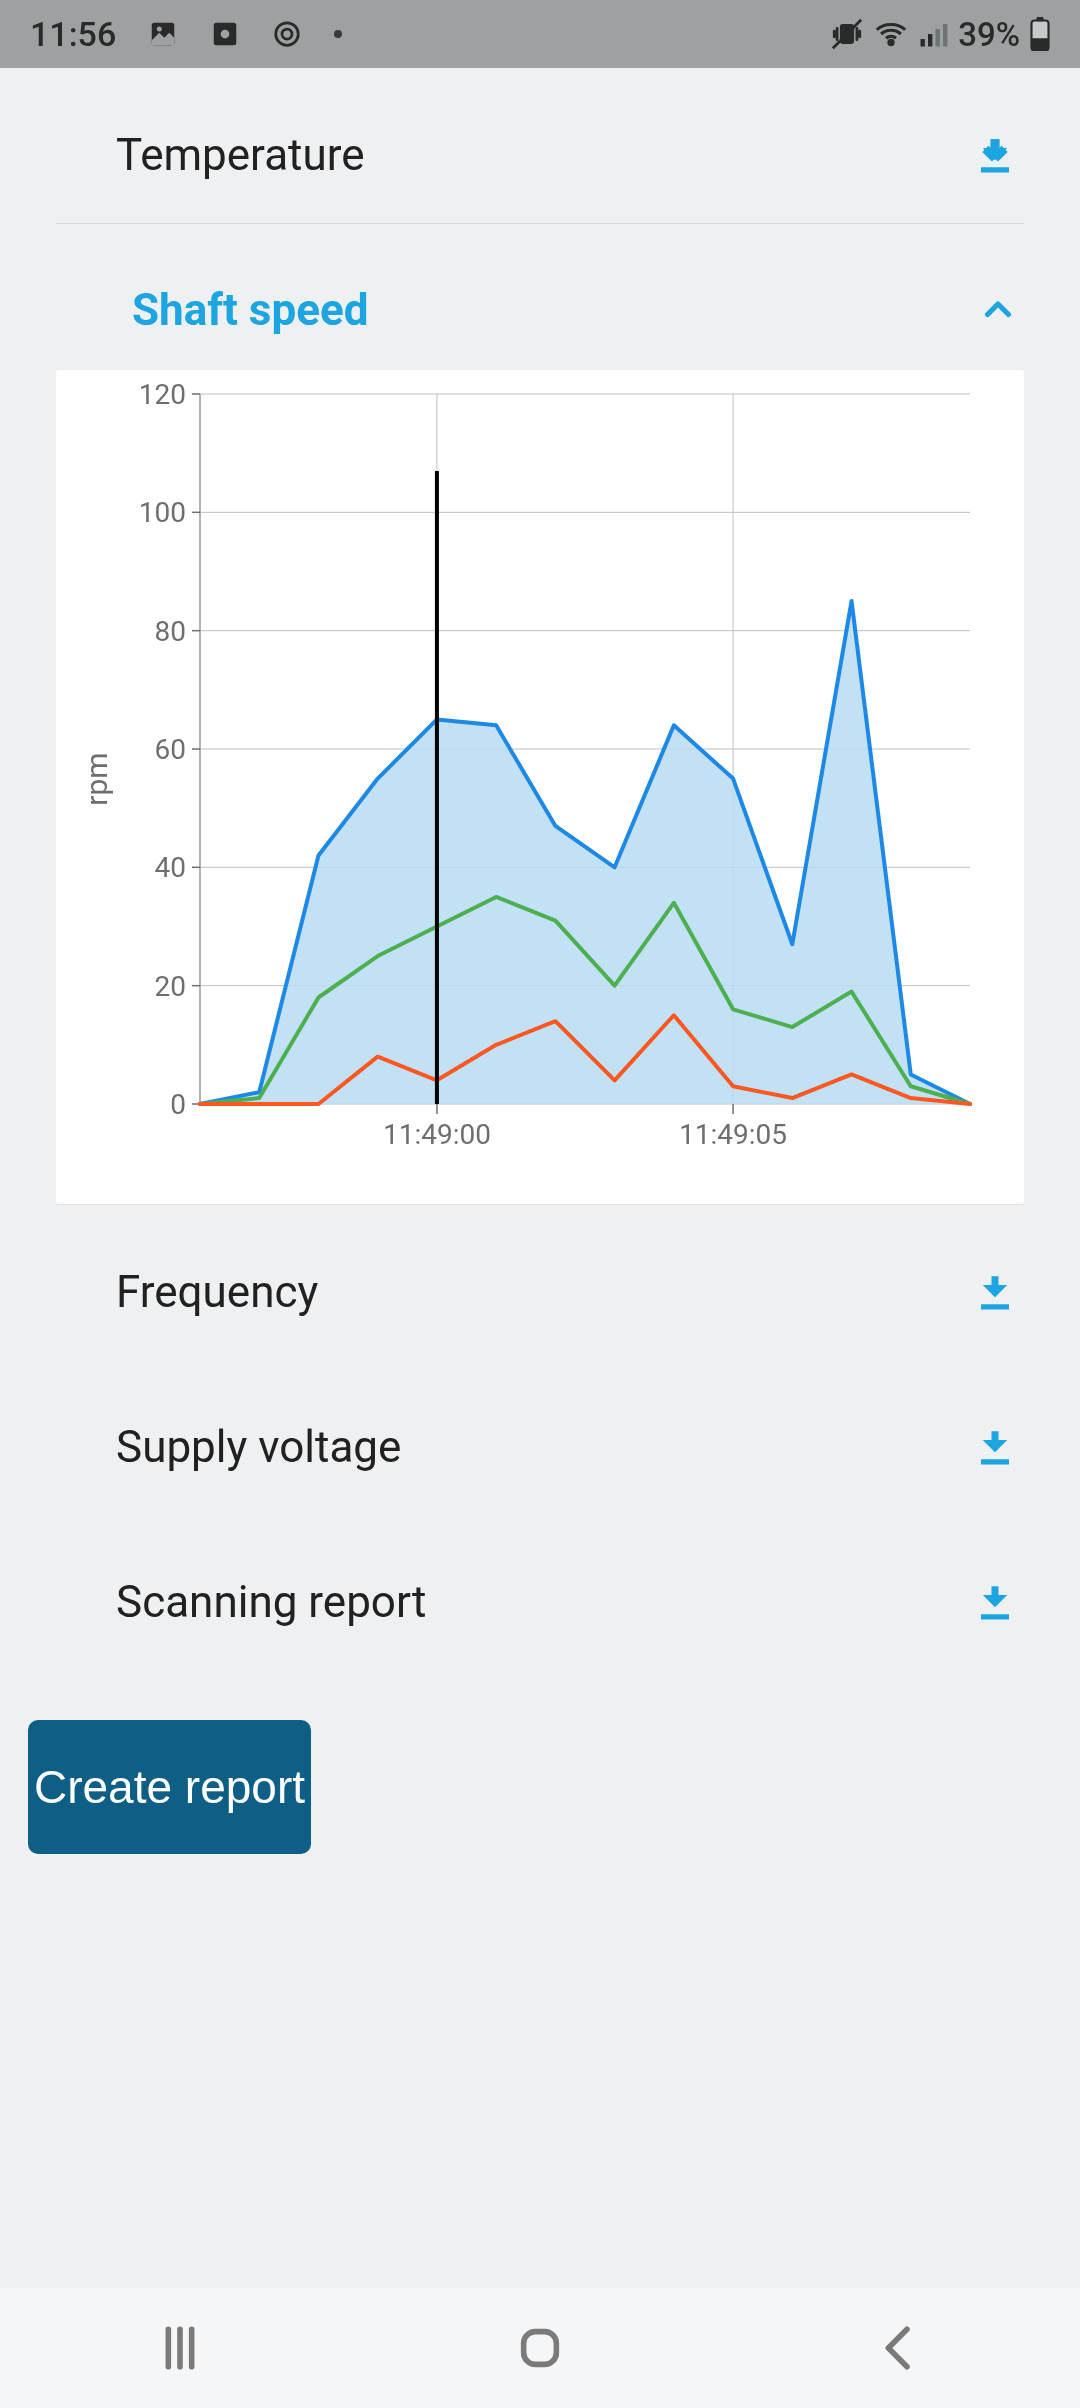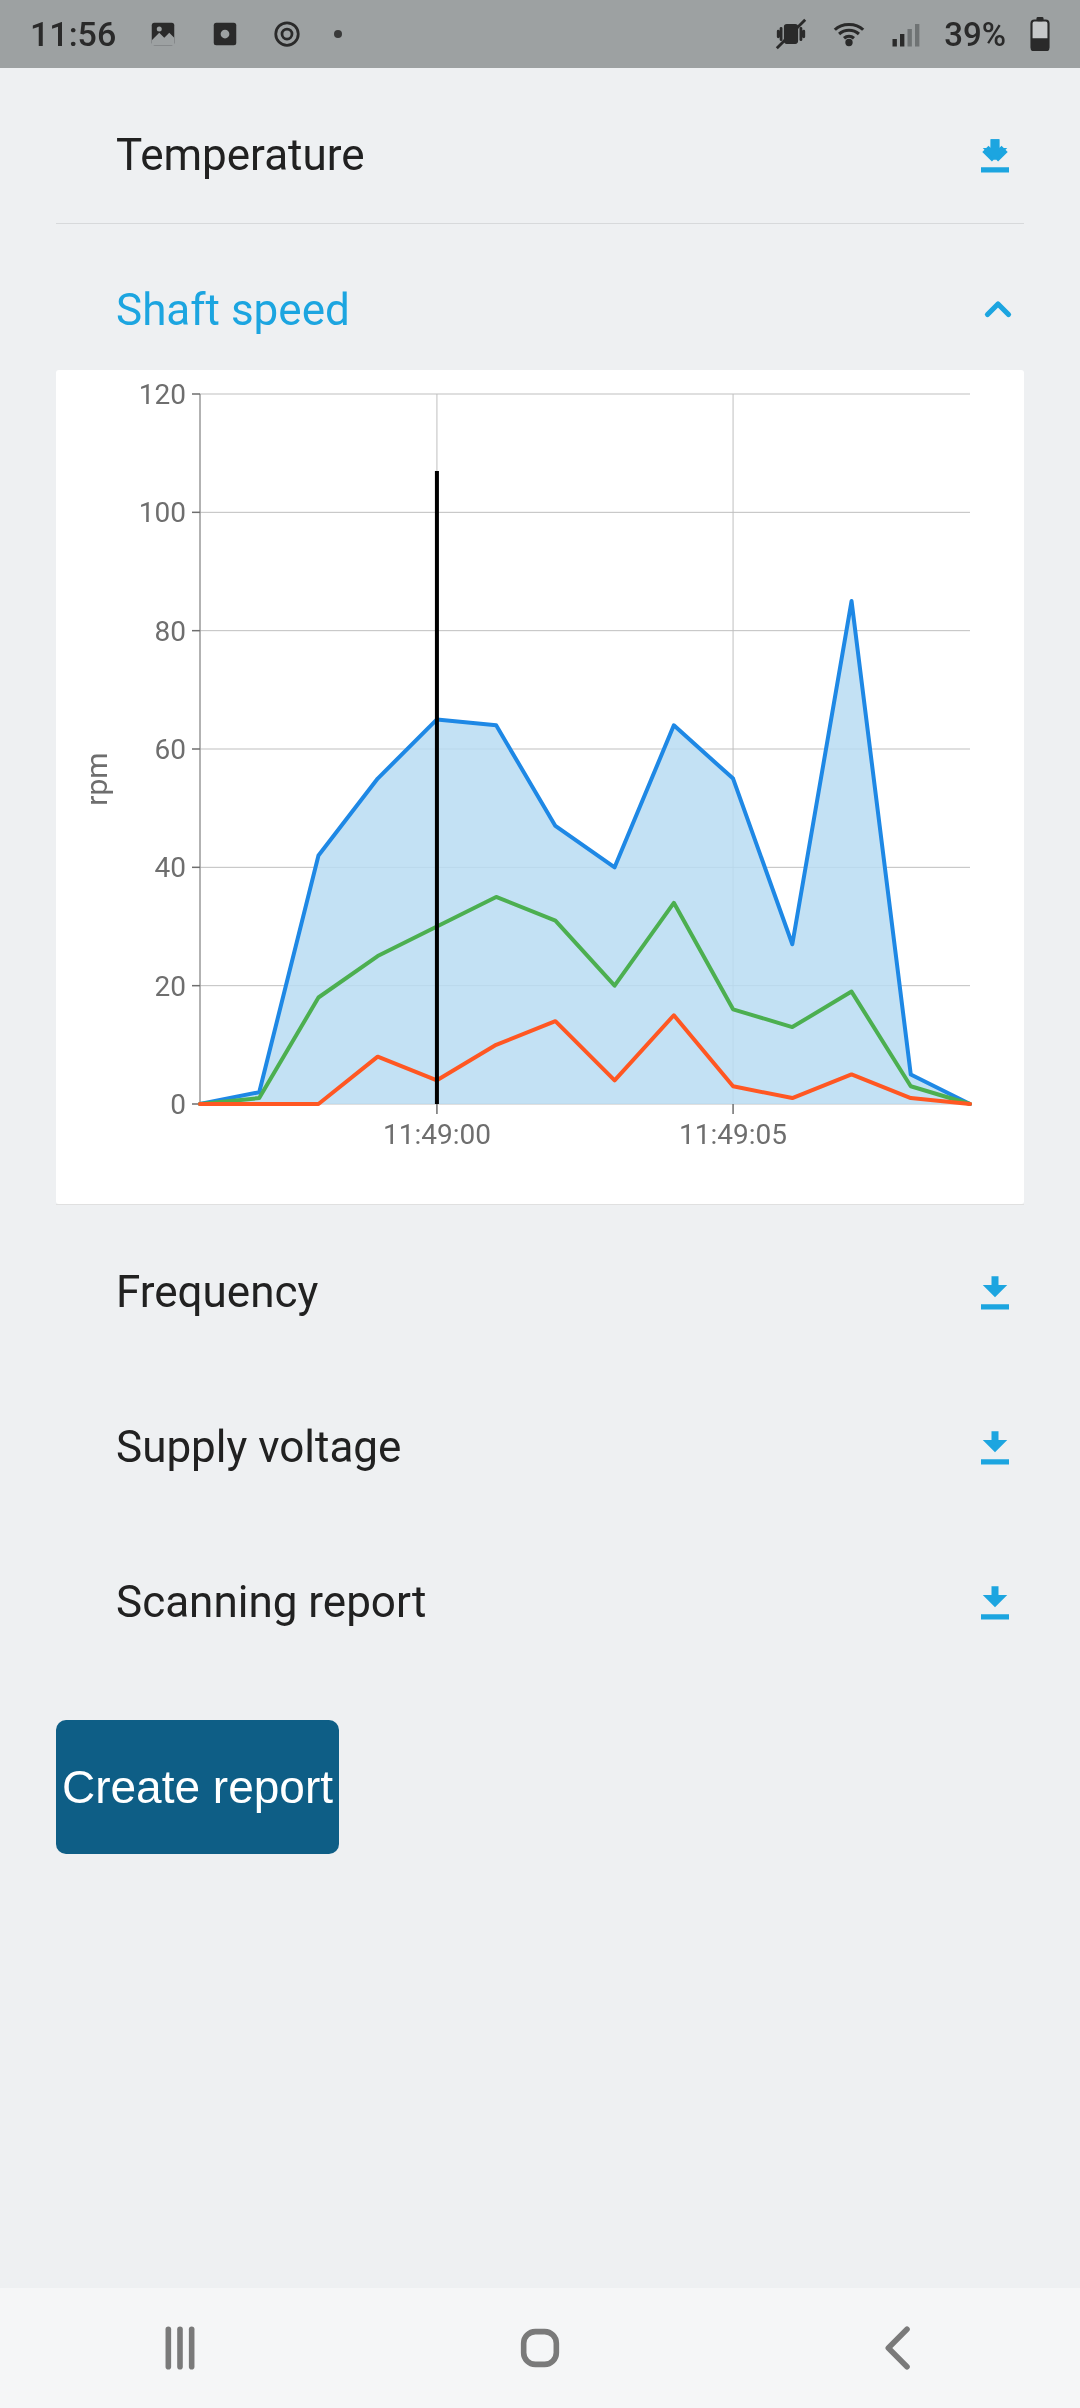--- a/index.html
+++ b/index.html
@@ -26,49 +26,49 @@
     font-family:-apple-system,BlinkMacSystemFont,"Segoe UI",Roboto,Arial,sans-serif;
     position:relative;overflow:hidden;
   }
   
   .statusbar{
     height:68px;background:var(--statusbar);
     display:flex;align-items:center;justify-content:space-between;
     padding:0 30px;color:#2a2a2a;font-size:34px;font-weight:500;
   }
   .sb-left,.sb-right{display:flex;align-items:center;gap:32px;}
-  .sb-right{gap:24px;}
+  .sb-right{gap:10px;}
   .sb-icon svg{display:block;}
   .sb-dot{width:8px;height:8px;border-radius:50%;background:#3a3a3a;}
   .battery-text{font-size:33px;}
   
   .content{padding:0 0 0 0;}
   .section-row{
     display:flex;align-items:center;justify-content:space-between;
     padding:61px 64px 42px 116px;
   }
   .section-title{font-size:44px;color:var(--text);font-weight:400;}
-  .section-title.active{color:var(--accent);font-weight:400;}
+  .section-title.active{color:var(--accent);font-weight:700;margin-left:16px;}
   .row-action{display:flex;align-items:center;}
   .divider{height:1px;background:var(--divider);margin:0 56px;}
   .chart-card{
     background:var(--white);
     margin:0 56px;border-radius:3px;
     padding:14px 24px 30px 24px;
   }
   .chart-wrap{position:relative;}
   svg.chart{display:block;}
   .chart-ylabel{
     position:absolute;left:-10px;top:50%;transform:translateY(-50%) rotate(-90deg);
     transform-origin:center;color:var(--axis);font-size:30px;
   }
   .chart-below-border{height:1px;background:#e0e0e0;margin:0 56px;}
   
   .primary-btn{
-    margin:50px 56px 0 56px;
+    margin:50px 56px 0 28px;
     background:var(--accent2);color:#fff;border:none;border-radius:10px;
     height:134px;display:flex;align-items:center;justify-content:center;
     font-size:46px;font-weight:400;cursor:pointer;
   }
   
   .navbar{
     position:absolute;left:0;right:0;bottom:0;height:120px;
     display:flex;align-items:center;justify-content:space-around;
     background:#f5f6f7;
   }

